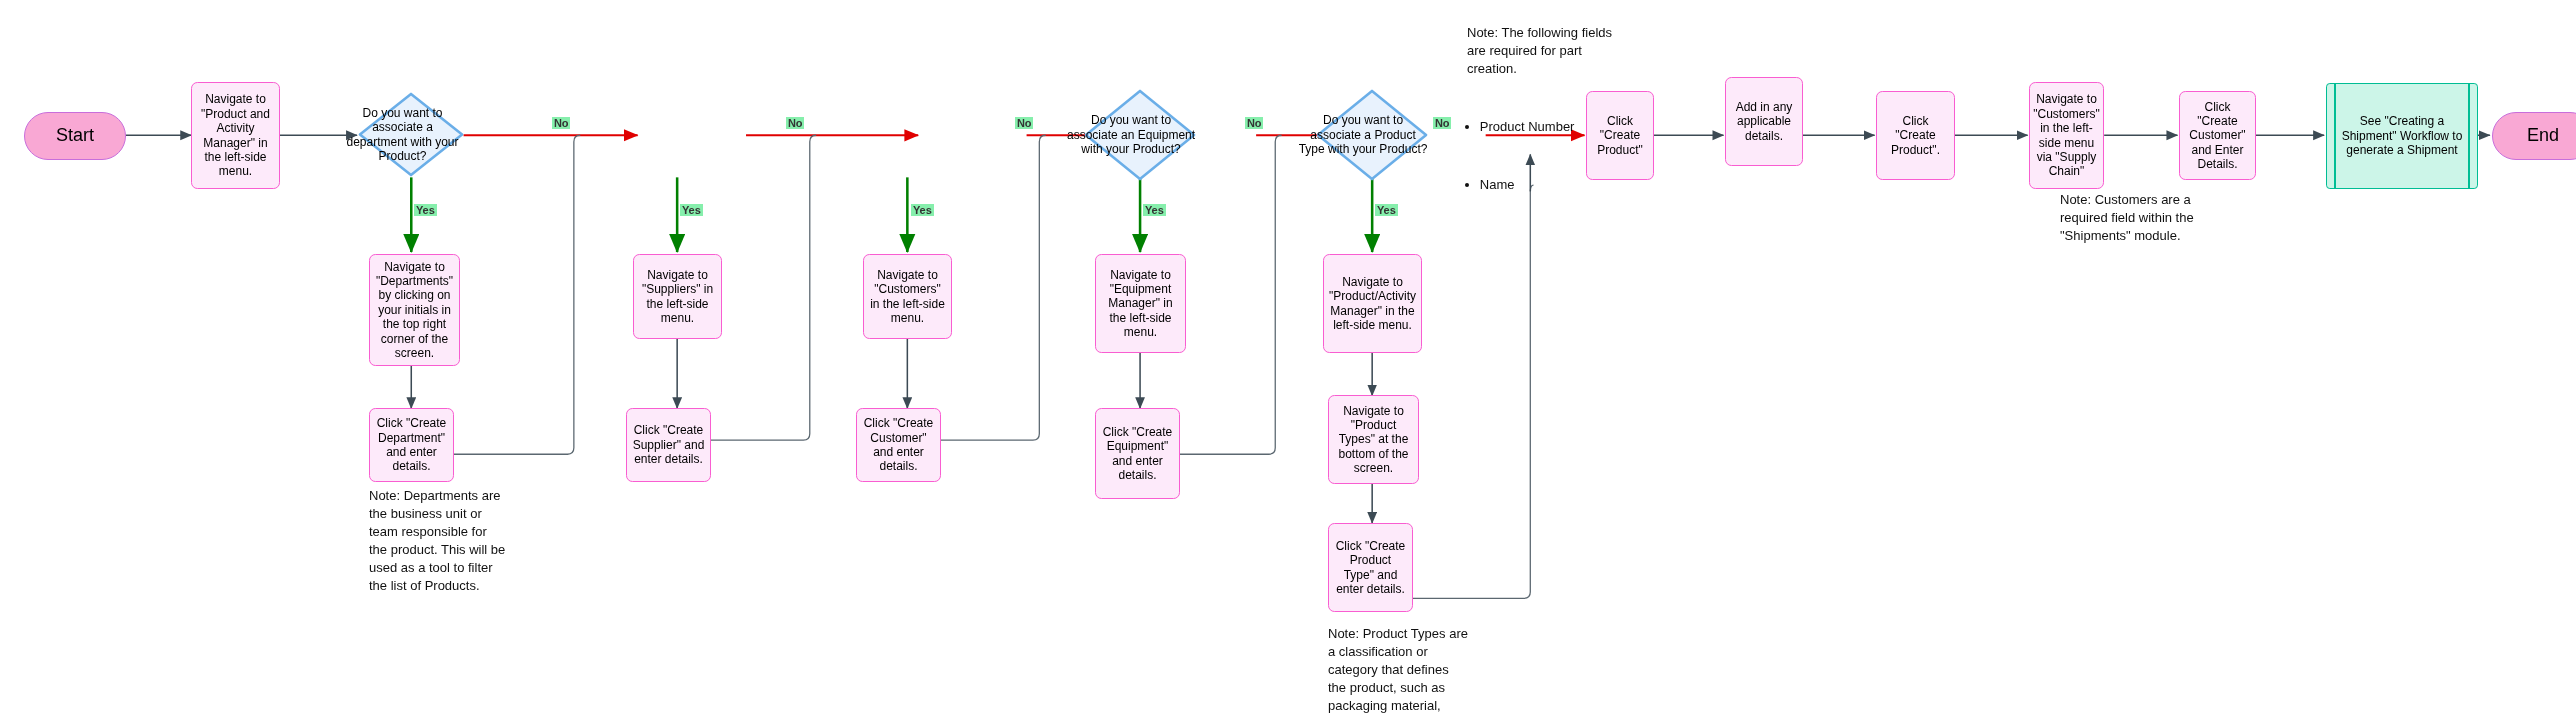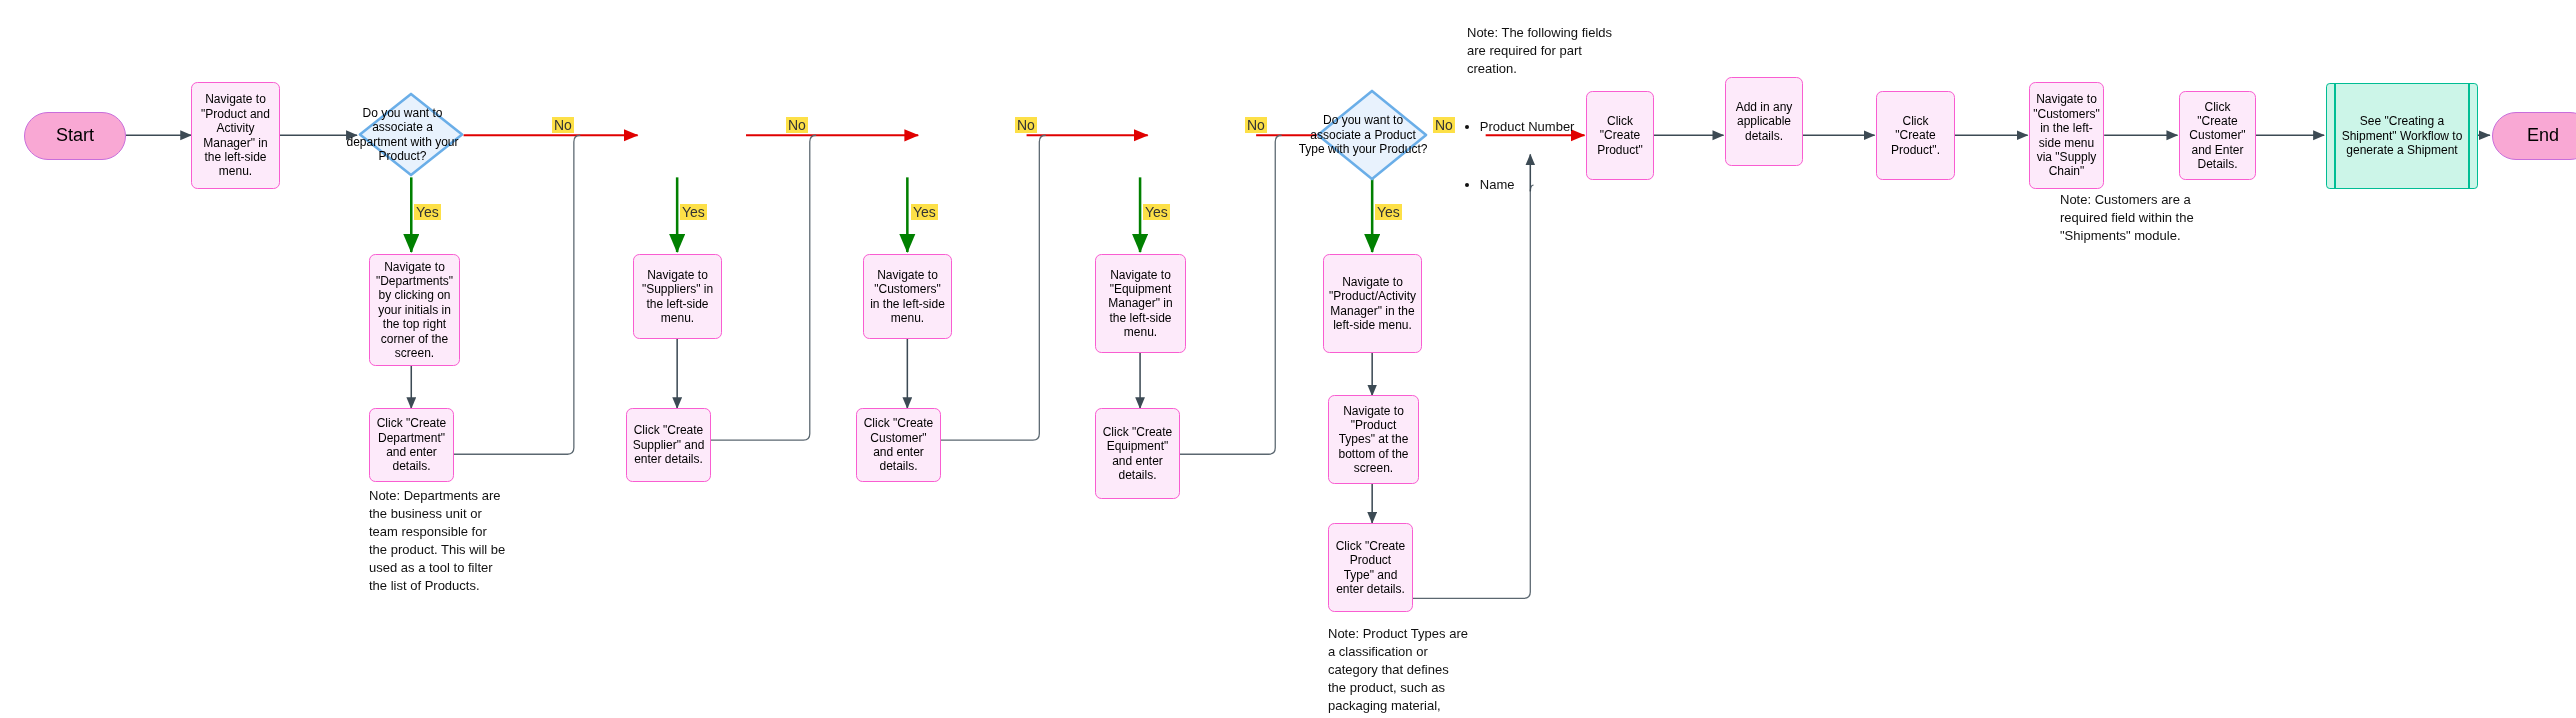--- a/index.html
+++ b/index.html
@@ -23,22 +23,22 @@
   .n-subroutine::after{right:7px;}
 
   .n-decision{font-size:12px;color:#000;background:transparent;border:none;}
   .dia{position:absolute;left:0;top:0;width:100%;height:100%;}
   .dia-label{position:relative;z-index:2;width:132%;margin-left:-16%;}
 
   .note{position:absolute;font-size:13px;line-height:1.38;color:#111;}
   .note ul{margin:0;padding-left:12.8px;}
   .note li{list-style:disc;margin-top:40px;}
 
-  .edge-label{position:absolute;font-size:14px;font-weight:normal;color:#333;
-              background:#fde047;padding:0 1.9px;}
+  .edge-label{position:absolute;font-size:11px;font-weight:bold;color:#333;
+              background:#86efac;padding:0 1.9px;}
 </style>
 </head>
 <body>
 
 <div id="canvas">
 
   <svg class="edges" viewBox="0 0 4040 1127" preserveAspectRatio="none">
     <defs>
       <marker id="ah-d" markerWidth="9" markerHeight="9" refX="7.2" refY="3.2" orient="auto">
         <path d="M0,0 L7.6,3.2 L0,6.4 z" fill="#3c4a54"></path>
@@ -142,20 +142,26 @@
 
 
   <div class="node n-process" style="left:863px;top:254px;width:89px;height:85px;">
     <span>Navigate to "Customers" in the left-side menu.</span>
   </div>
 
   <div class="node n-process" style="left:856px;top:408px;width:85px;height:74px;">
     <span>Click "Create Customer" and enter details.</span>
   </div>
 
+  <div class="node n-decision" style="left:1084px;top:89px;width:112px;height:92px;">
+    <svg class="dia" viewBox="0 0 176 144" preserveAspectRatio="none">
+      <polygon points="88,3 173,72 88,141 3,72" fill="#e8f2fd" stroke="#6aaee8" stroke-width="4" stroke-linejoin="round"></polygon>
+    </svg>
+    <span class="dia-label">Do you want to associate an Equipment with your Product?</span>
+  </div>
 
   <div class="node n-process" style="left:1095px;top:254px;width:91px;height:99px;">
     <span>Navigate to "Equipment Manager" in the left-side menu.</span>
   </div>
 
   <div class="node n-process" style="left:1095px;top:408px;width:85px;height:91px;">
     <span>Click "Create Equipment" and enter details.</span>
   </div>
 
   <div class="node n-decision" style="left:1316px;top:89px;width:112px;height:92px;">

